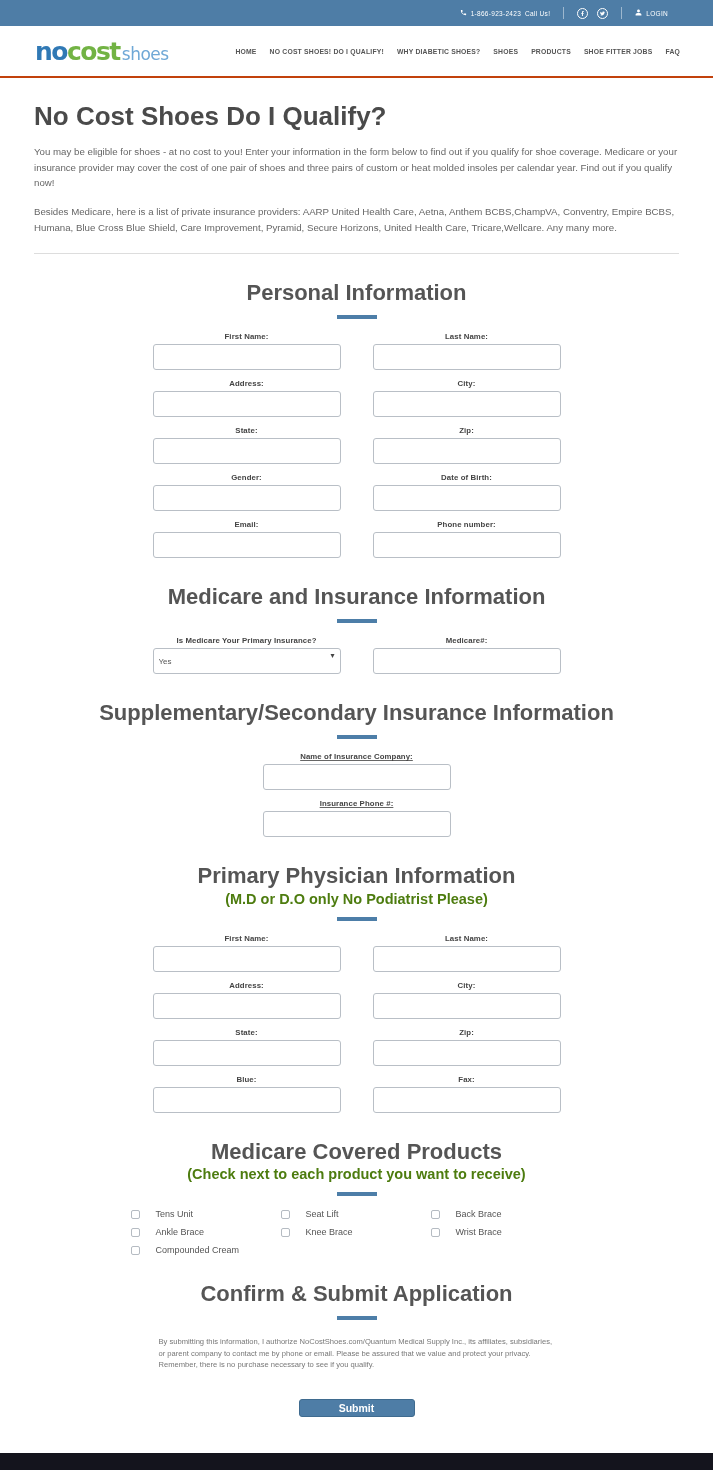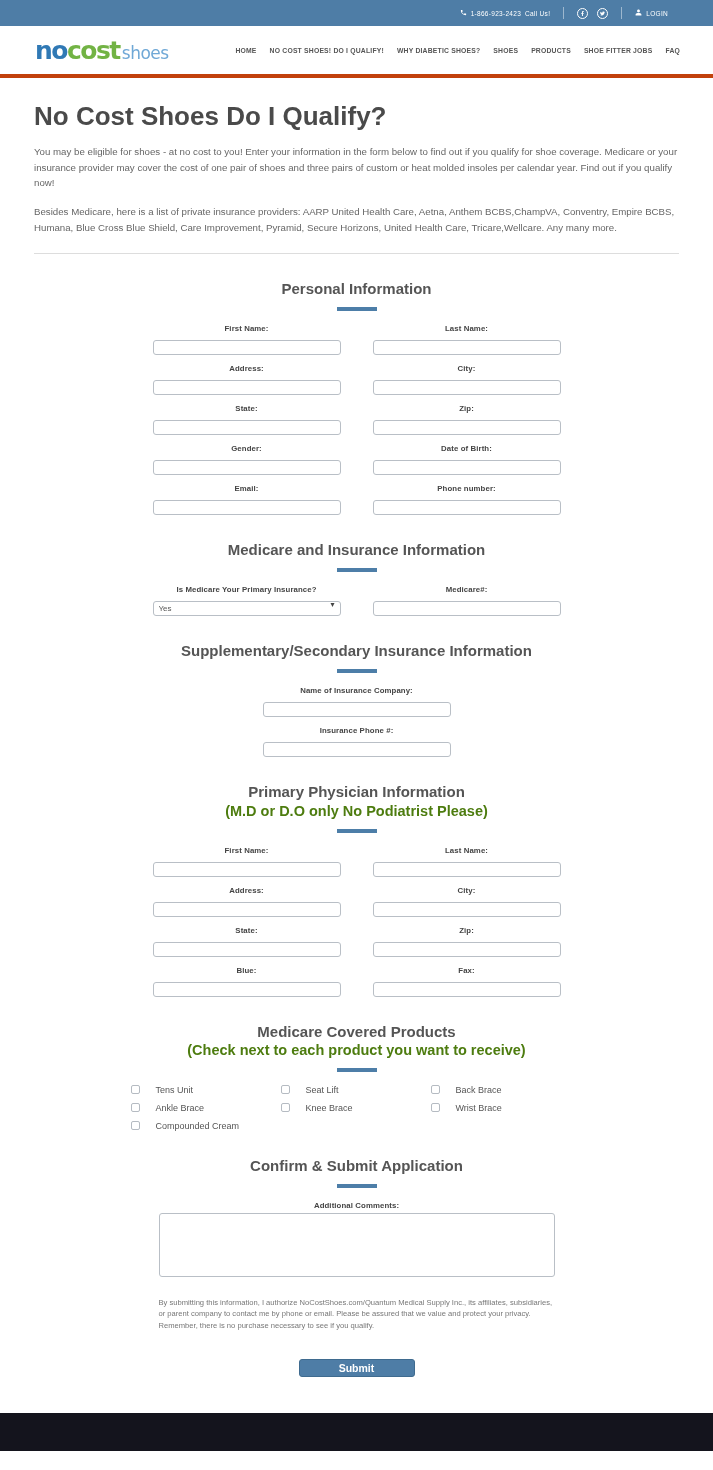--- a/index.html
+++ b/index.html
@@ -34,52 +34,52 @@
   .tb-circle svg { width:5px; height:5px; fill:#fff; }
   .tb-svg { width:7px; height:7px; fill:#fff; }
 
   
   .header {
     height:52px;
     display:flex;
     align-items:center;
     justify-content:space-between;
     padding:0 33px 0 35px;
-    border-bottom:4px solid #c2410c;
+    border-bottom:2px solid #c2410c;
     background:#fff;
   }
   .logo { font-family:"DejaVu Sans", sans-serif; font-weight:bold; font-size:25px; letter-spacing:-1.5px; line-height:1; cursor:pointer; }
   .logo .lp1 { color:#3079b5; }
   .logo .lp2 { color:#72b344; }
   .logo .lp3 { color:#6fa8d6; font-weight:normal; font-size:17px; letter-spacing:-.5px; margin-left:2px; }
   .nav { display:flex; gap:13px; }
   .nav a {
     font-size:6.8px; font-weight:bold; color:#555; text-decoration:none;
     letter-spacing:.2px; white-space:nowrap; cursor:pointer;
   }
 
   
   .content { width:645px; margin:0 auto; }
   h1.page-title { font-size:26px; font-weight:bold; color:#4a4a4a; margin:23px 0 12px; }
   p.intro { font-size:9.7px; line-height:1.62; color:#666; margin:0 0 13px; }
   hr.intro-divider { border:none; border-top:1px solid #ddd; margin:17px 0 0; }
 
-  .section-title { text-align:center; font-size:15px; font-weight:bold; color:#555; margin:26px 0 0; line-height:1.15; }
+  .section-title { text-align:center; font-size:22px; font-weight:bold; color:#555; margin:26px 0 0; line-height:1.15; }
   .section-sub { text-align:center; font-size:14.5px; font-weight:bold; color:#4d7c0f; margin:2px 0 0; }
   .bar { width:40px; height:4px; background:#4d7ea8; margin:10px auto 13px; }
 
   .form-grid2 {
     width:408px; margin:0 auto;
     display:grid; grid-template-columns:188px 188px;
     column-gap:32px; row-gap:9px;
   }
-  .form-grid1 { width:188px; margin:0 auto; display:flex; flex-direction:column; gap:9px; }
+  .form-grid1 { width:188px; margin:0 auto; display:flex; flex-direction:column; gap:9px;text-decoration:underline; }
   .field label { display:block; font-size:7.8px; font-weight:bold; color:#444; margin-bottom:3px; letter-spacing:.1px;text-align:center; }
   .field input[type=text], .field select, .field textarea {
-    width:100%; height:15px;
+    width:100%; height:26px;
     border:1px solid #b9bfc6; border-radius:3px;
     font-size:8px; color:#555; padding:0 5px; background:#fff;
     font-family:"Liberation Sans", sans-serif;
   }
   .select-wrap { position:relative; }
   .select-wrap select { appearance:none; -webkit-appearance:none; -moz-appearance:none; }
   .select-wrap::after {
     content:"▾"; position:absolute; right:6px; top:3px;
     font-size:8px; color:#444; pointer-events:none;
   }
@@ -300,24 +300,20 @@
       <span>Wrist Brace</span>
     </label>
     <label class="checkbox-item">
       <span class="cb"></span>
       <span>Compounded Cream</span>
     </label>
   </div>
 
   <h2 class="section-title">Confirm &amp; Submit Application</h2>
   <div class="bar"></div>
-  <div class="comments-wrap field">
-    <label>Additional Comments:</label>
-    <textarea style=""></textarea>
-  </div>
   <p class="disclaimer">By submitting this information, I authorize NoCostShoes.com/Quantum Medical Supply Inc., its affiliates, subsidiaries, or parent company to contact me by phone or email. Please be assured that we value and protect your privacy. Remember, there is no purchase necessary to see if you qualify.</p>
   <div class="submit-row">
     <button class="submit-btn">Submit</button>
   </div>
 
 </div>
 
 <footer>
   
   

